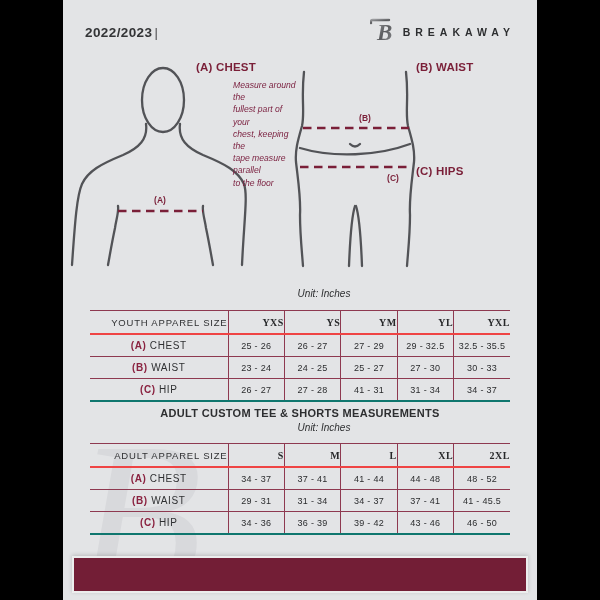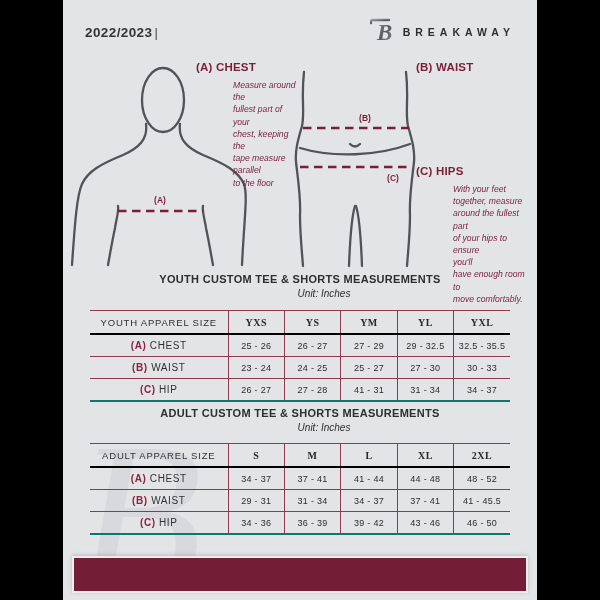--- a/index.html
+++ b/index.html
@@ -19,21 +19,21 @@
   .guide-heading{color:#7a1f38;font-weight:700;font-size:11.5px;letter-spacing:0.2px;}
   .guide-text{margin-top:6px;white-space:pre-line;font-style:italic;color:#7c2342;font-size:8.6px;line-height:1.42;margin-left:37px;}
   .fig{position:absolute;z-index:0;}
 
   
   .section-title{position:absolute;left:0;right:0;text-align:center;color:#2d2e30;font-weight:700;font-size:11px;letter-spacing:0.3px;z-index:1;}
   .section-unit{position:absolute;left:0;right:0;text-align:center;color:#2d2e30;font-style:italic;font-size:10px;z-index:1;margin-left:48px;}
   table.size-table{position:absolute;left:27px;width:420px;border-collapse:collapse;table-layout:fixed;z-index:1;background:transparent;}
   table.size-table col.c-label{width:138px;}
   table.size-table th,table.size-table td{padding:0;height:21px;text-align:center;vertical-align:middle;}
-  table.size-table thead th{height:22px;border-top:1.5px solid #8e3950;border-bottom:2px solid #000000;}
+  table.size-table thead th{height:22px;border-top:1.5px solid #8e3950;border-bottom:2px solid #ef4444;text-align:right;}
   table.size-table tbody td{border-top:1.5px solid #8e3950;border-bottom:1.5px solid #8e3950;}
   table.size-table tbody tr:last-child td{border-bottom:2px solid #0f766e;}
   table.size-table th.v,table.size-table td.v{border-left:1.5px solid #8e3950;}
   th.label-col{font-weight:400;font-size:9.5px;letter-spacing:0.8px;text-align:left;padding-left:12px;color:#303133;}
   th.size-col{font-weight:700;font-size:10px;color:#27282a;letter-spacing:0.5px;font-family:Liberation Serif, serif;}
   td.label-col{text-align:left;padding-left:12px;font-size:10px;color:#2f3032;letter-spacing:0.6px;}
   td.label-col .prefix{color:#8a2240;font-weight:700;}
   td.val{font-size:9px;color:#2b2c2e;letter-spacing:0.3px;}
 
   
@@ -116,30 +116,22 @@
 fullest part of your
 chest, keeping the
 tape measure parallel
 to the floor</div>
     </div>
     <div class="guide" style="left:353px;top:61px;width:112px;">
       <div class="guide-heading">(B) WAIST</div>
     </div>
     <div class="guide" style="left:353px;top:165px;width:112px;">
       <div class="guide-heading">(C) HIPS</div>
-      <div class="guide-text">With your feet
-together, measure
-around the fullest part
-of your hips to ensure
-you'll
-have enough room to
-move comfortably.</div>
-    </div>
-
-    <div class="section-title" style="top:273px;">YOUTH CUSTOM TEE &amp; SHORTS MEASUREMENTS</div>
+    </div>
+
     <div class="section-unit" style="top:288px;">Unit: Inches</div>
     <table class="size-table" style="top:310px;">
       <colgroup>
           <col class="c-label">
           <col>
           <col>
           <col>
           <col>
           <col>
         </colgroup>

